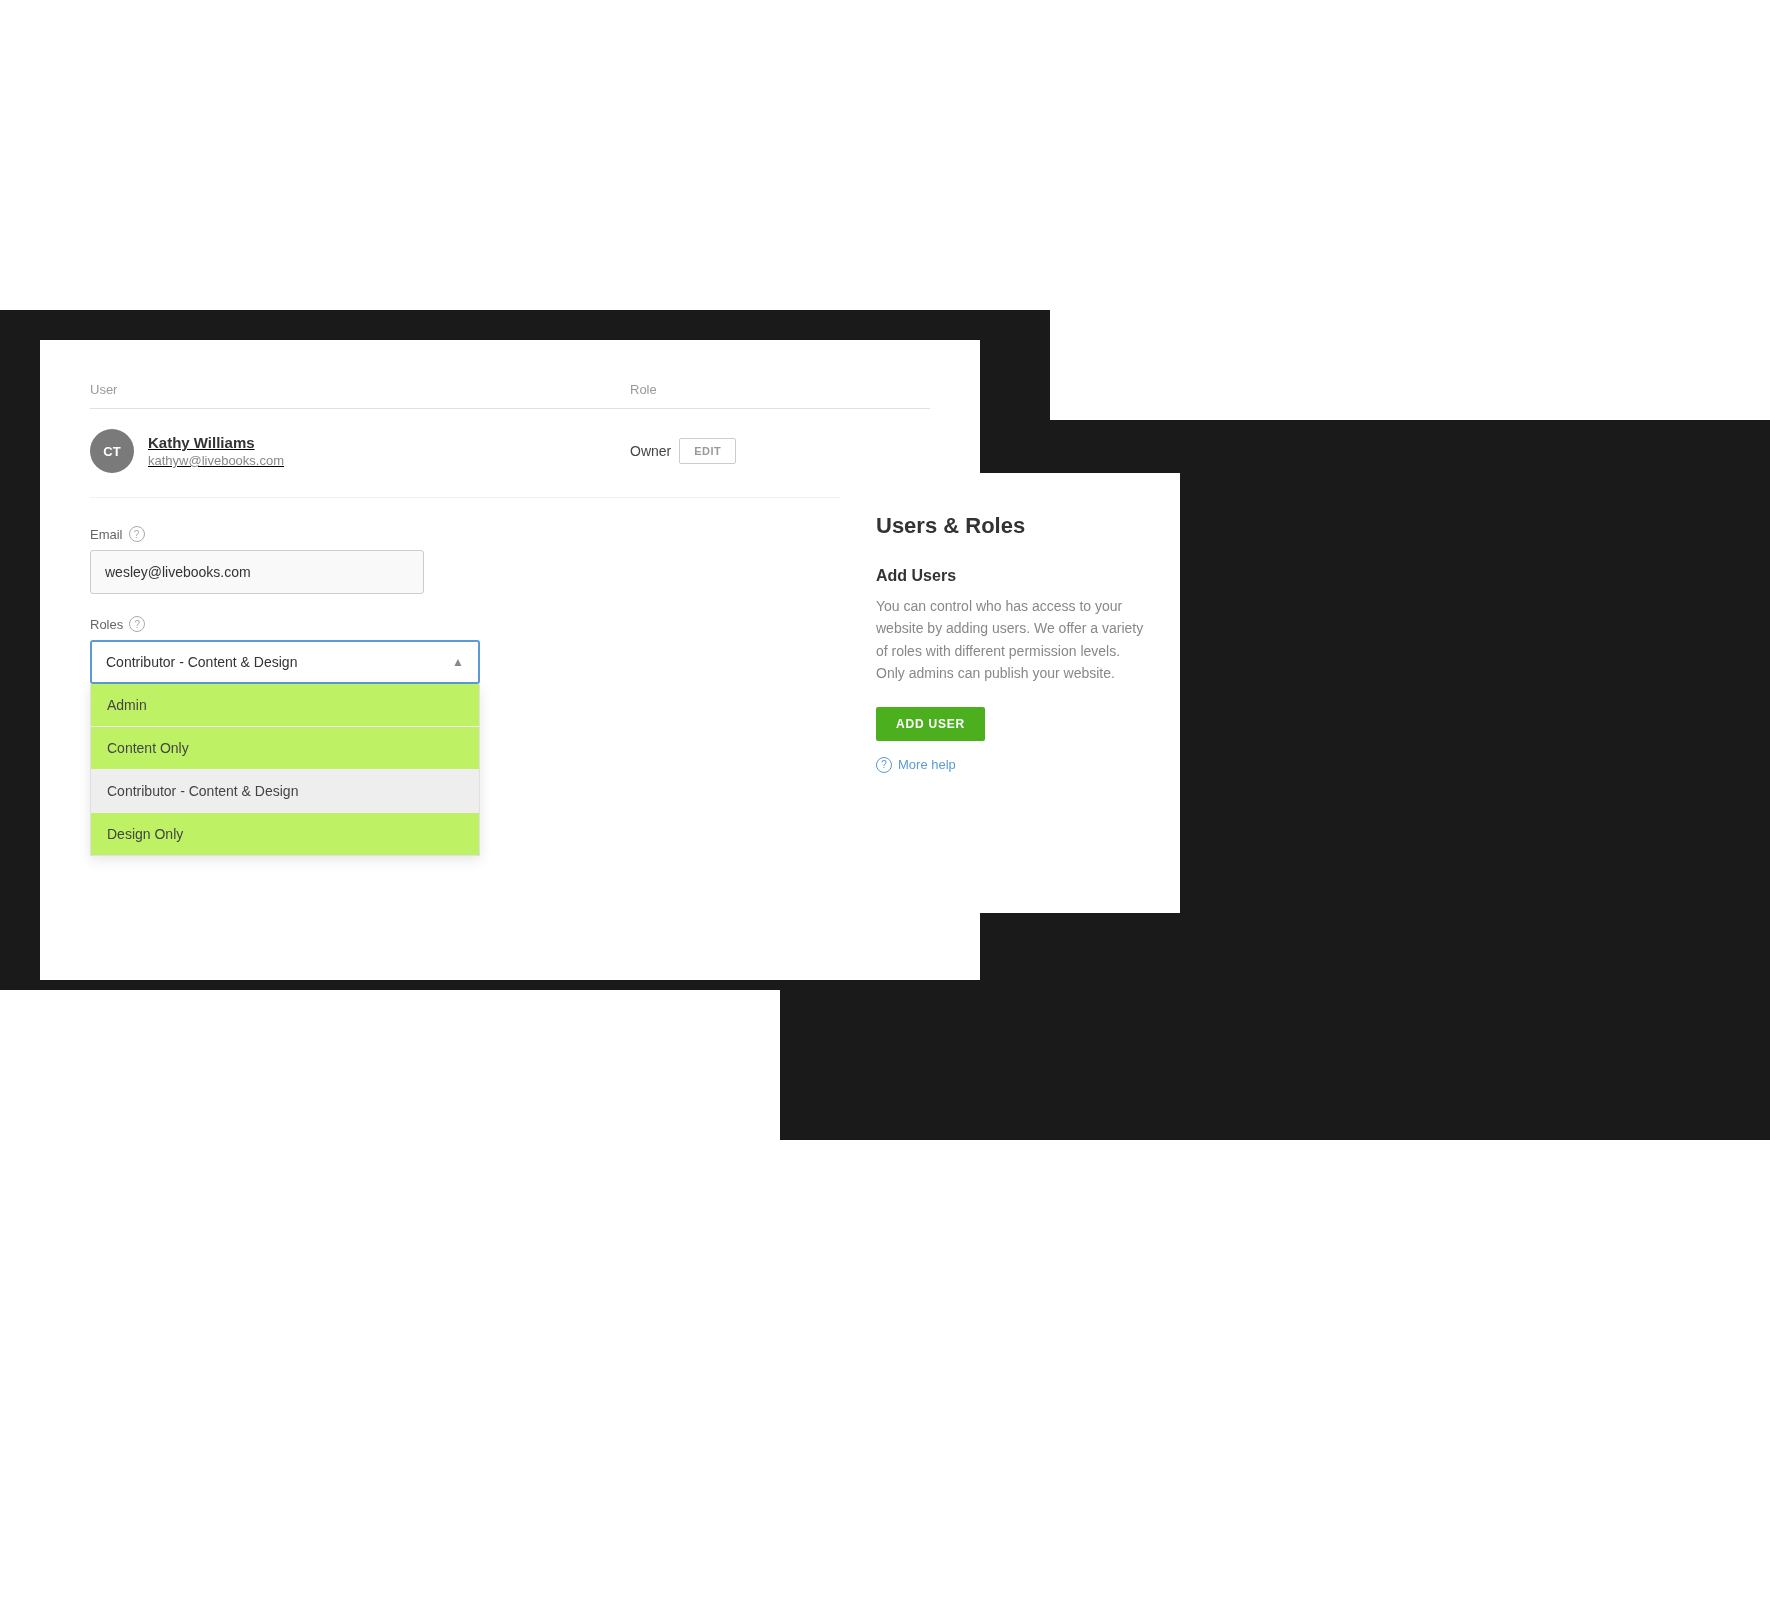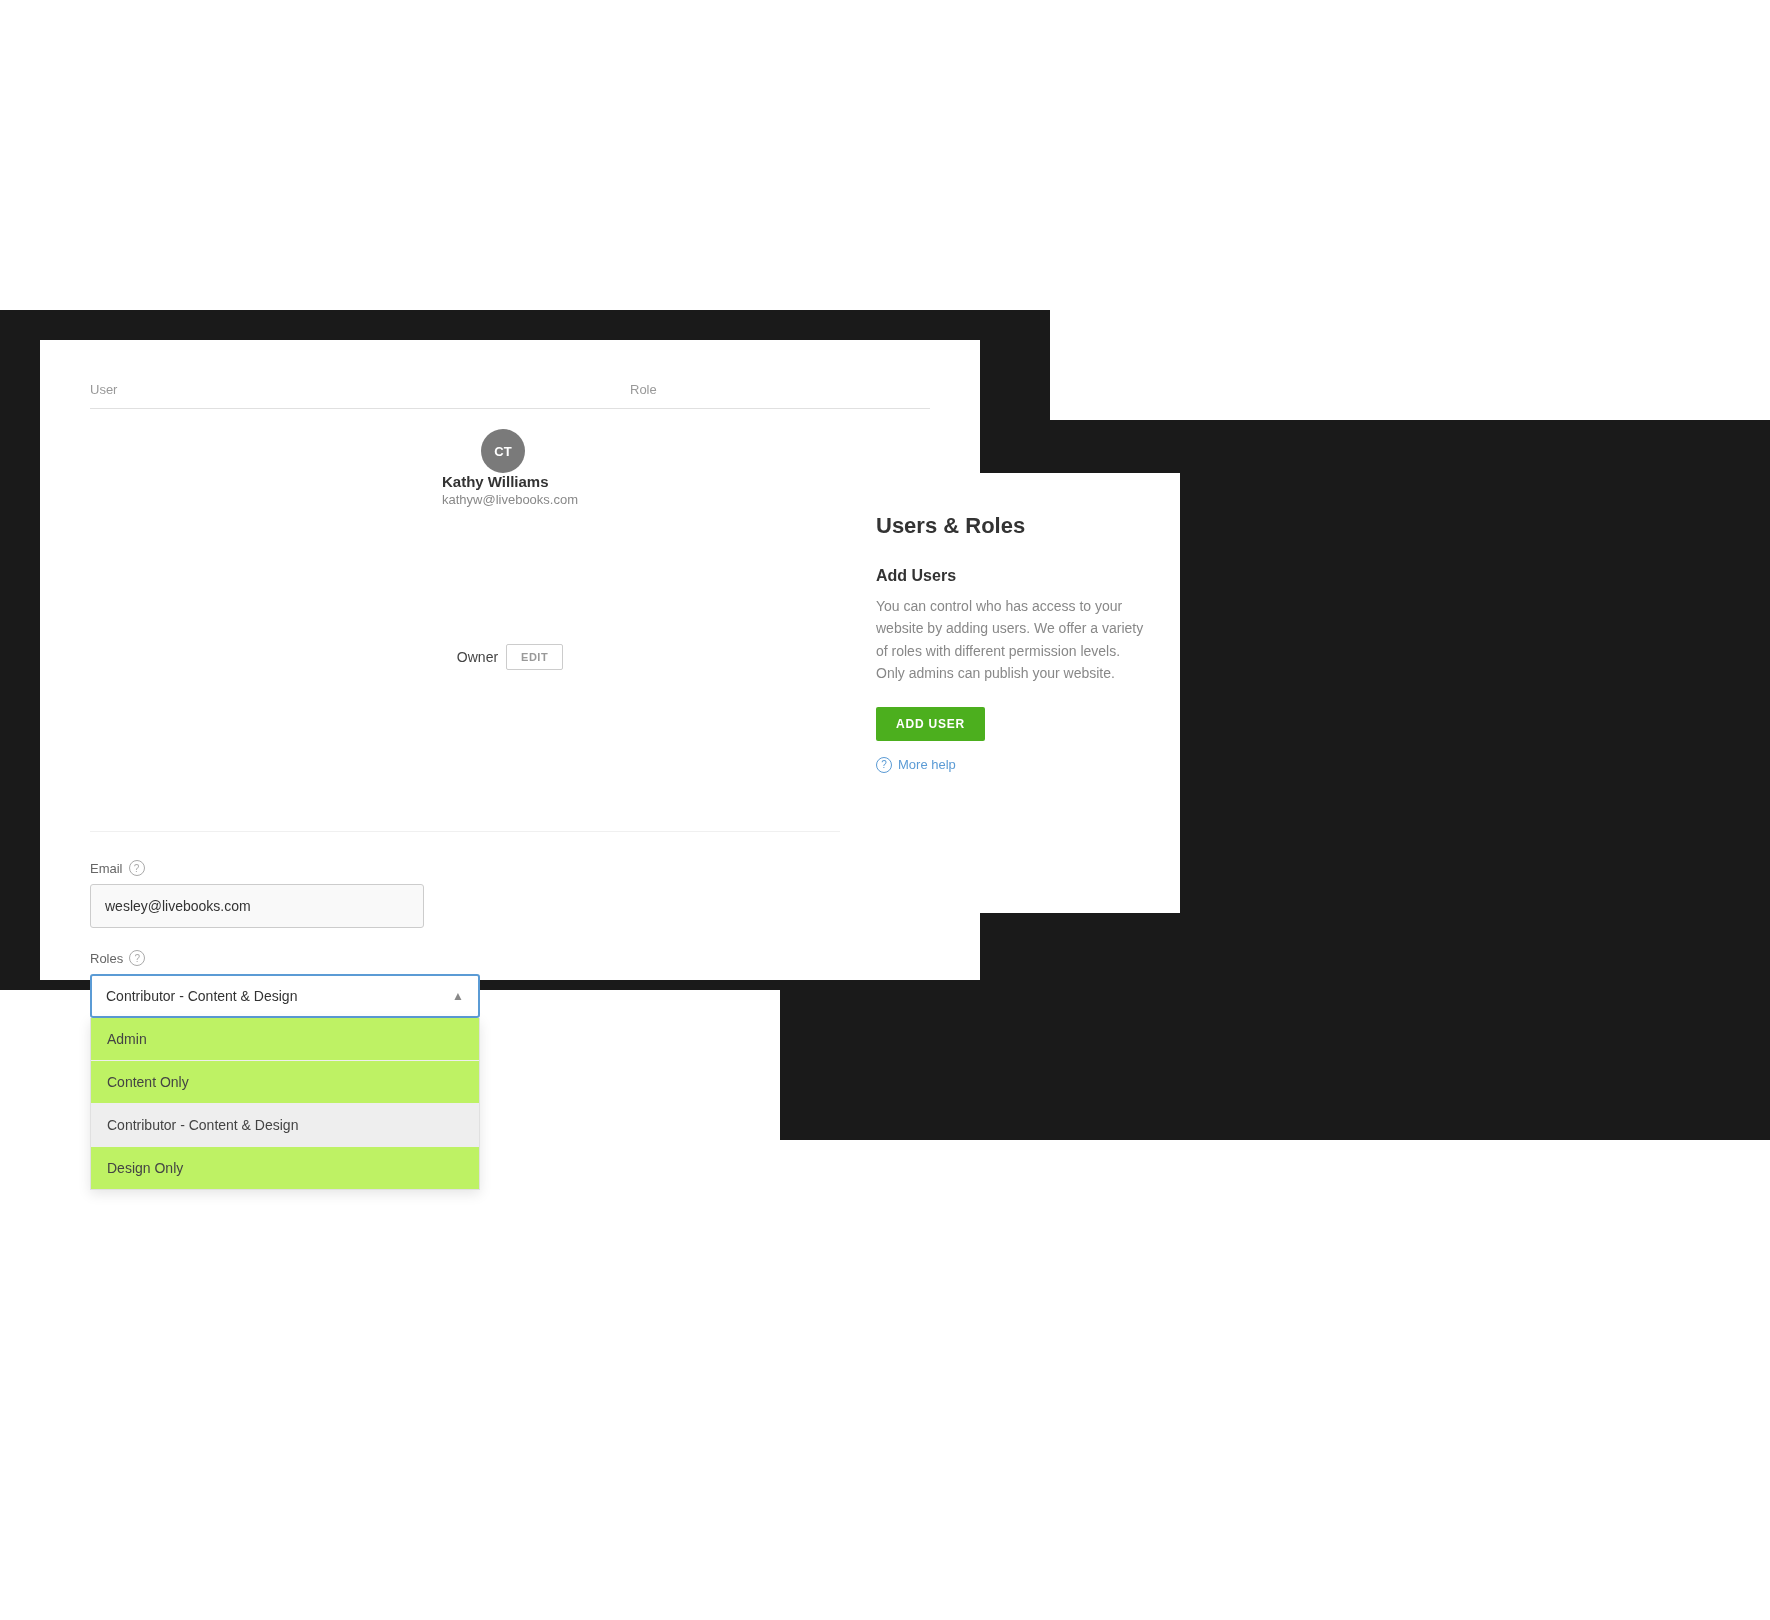--- a/index.html
+++ b/index.html
@@ -74,38 +74,38 @@
       color: #999999;
       font-weight: 400;
     }
 
     .user-row {
       display: flex;
       align-items: center;
       padding-bottom: 24px;
       border-bottom: 1px solid #f0f0f0;
       margin-bottom: 28px;
-      flex-direction: column;
     }
     .avatar {
       width: 44px;
       height: 44px;
       border-radius: 50%;
       background: #7a7a7a;
       color: white;
       font-size: 13px;
       font-weight: 600;
       display: flex;
       align-items: center;
       justify-content: center;
       margin-right: 14px;
       flex-shrink: 0;
     }
     .user-info {
       flex: 1;
+      text-decoration: underline;
     }
     .user-name {
       font-size: 15px;
       font-weight: 600;
       color: #333333;
     }
     .user-email {
       font-size: 13px;
       color: #888888;
       margin-top: 2px;

